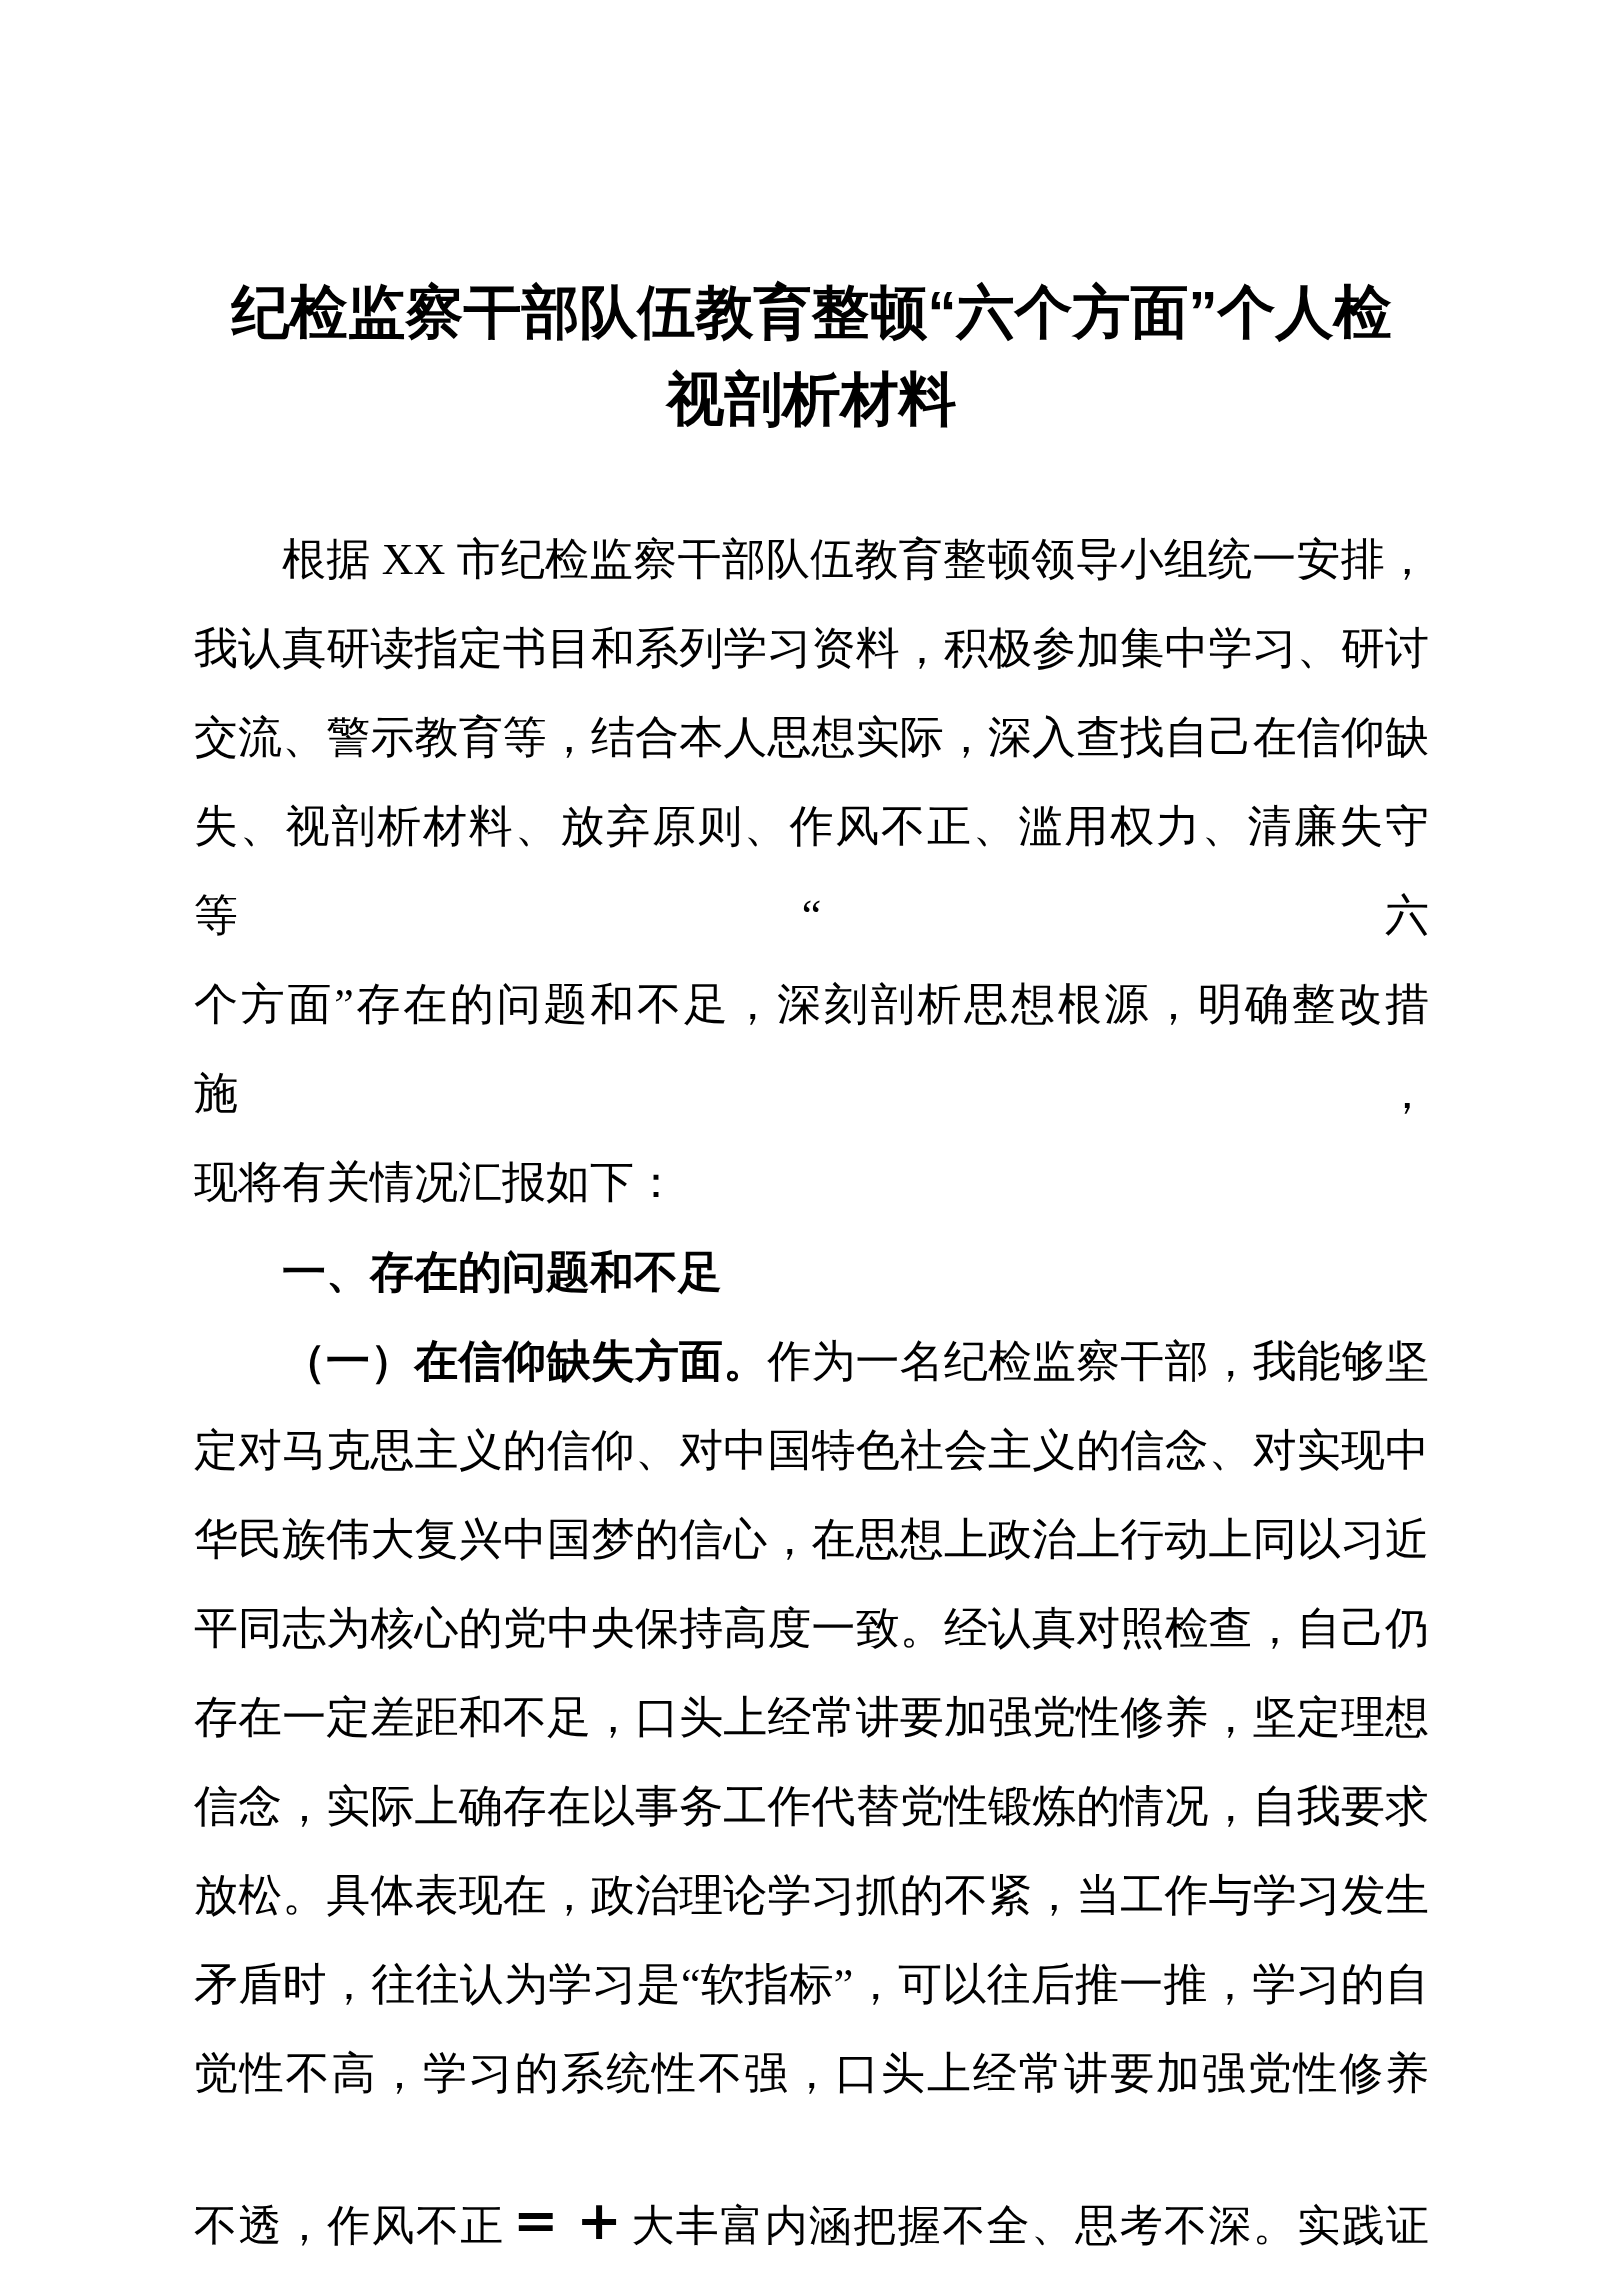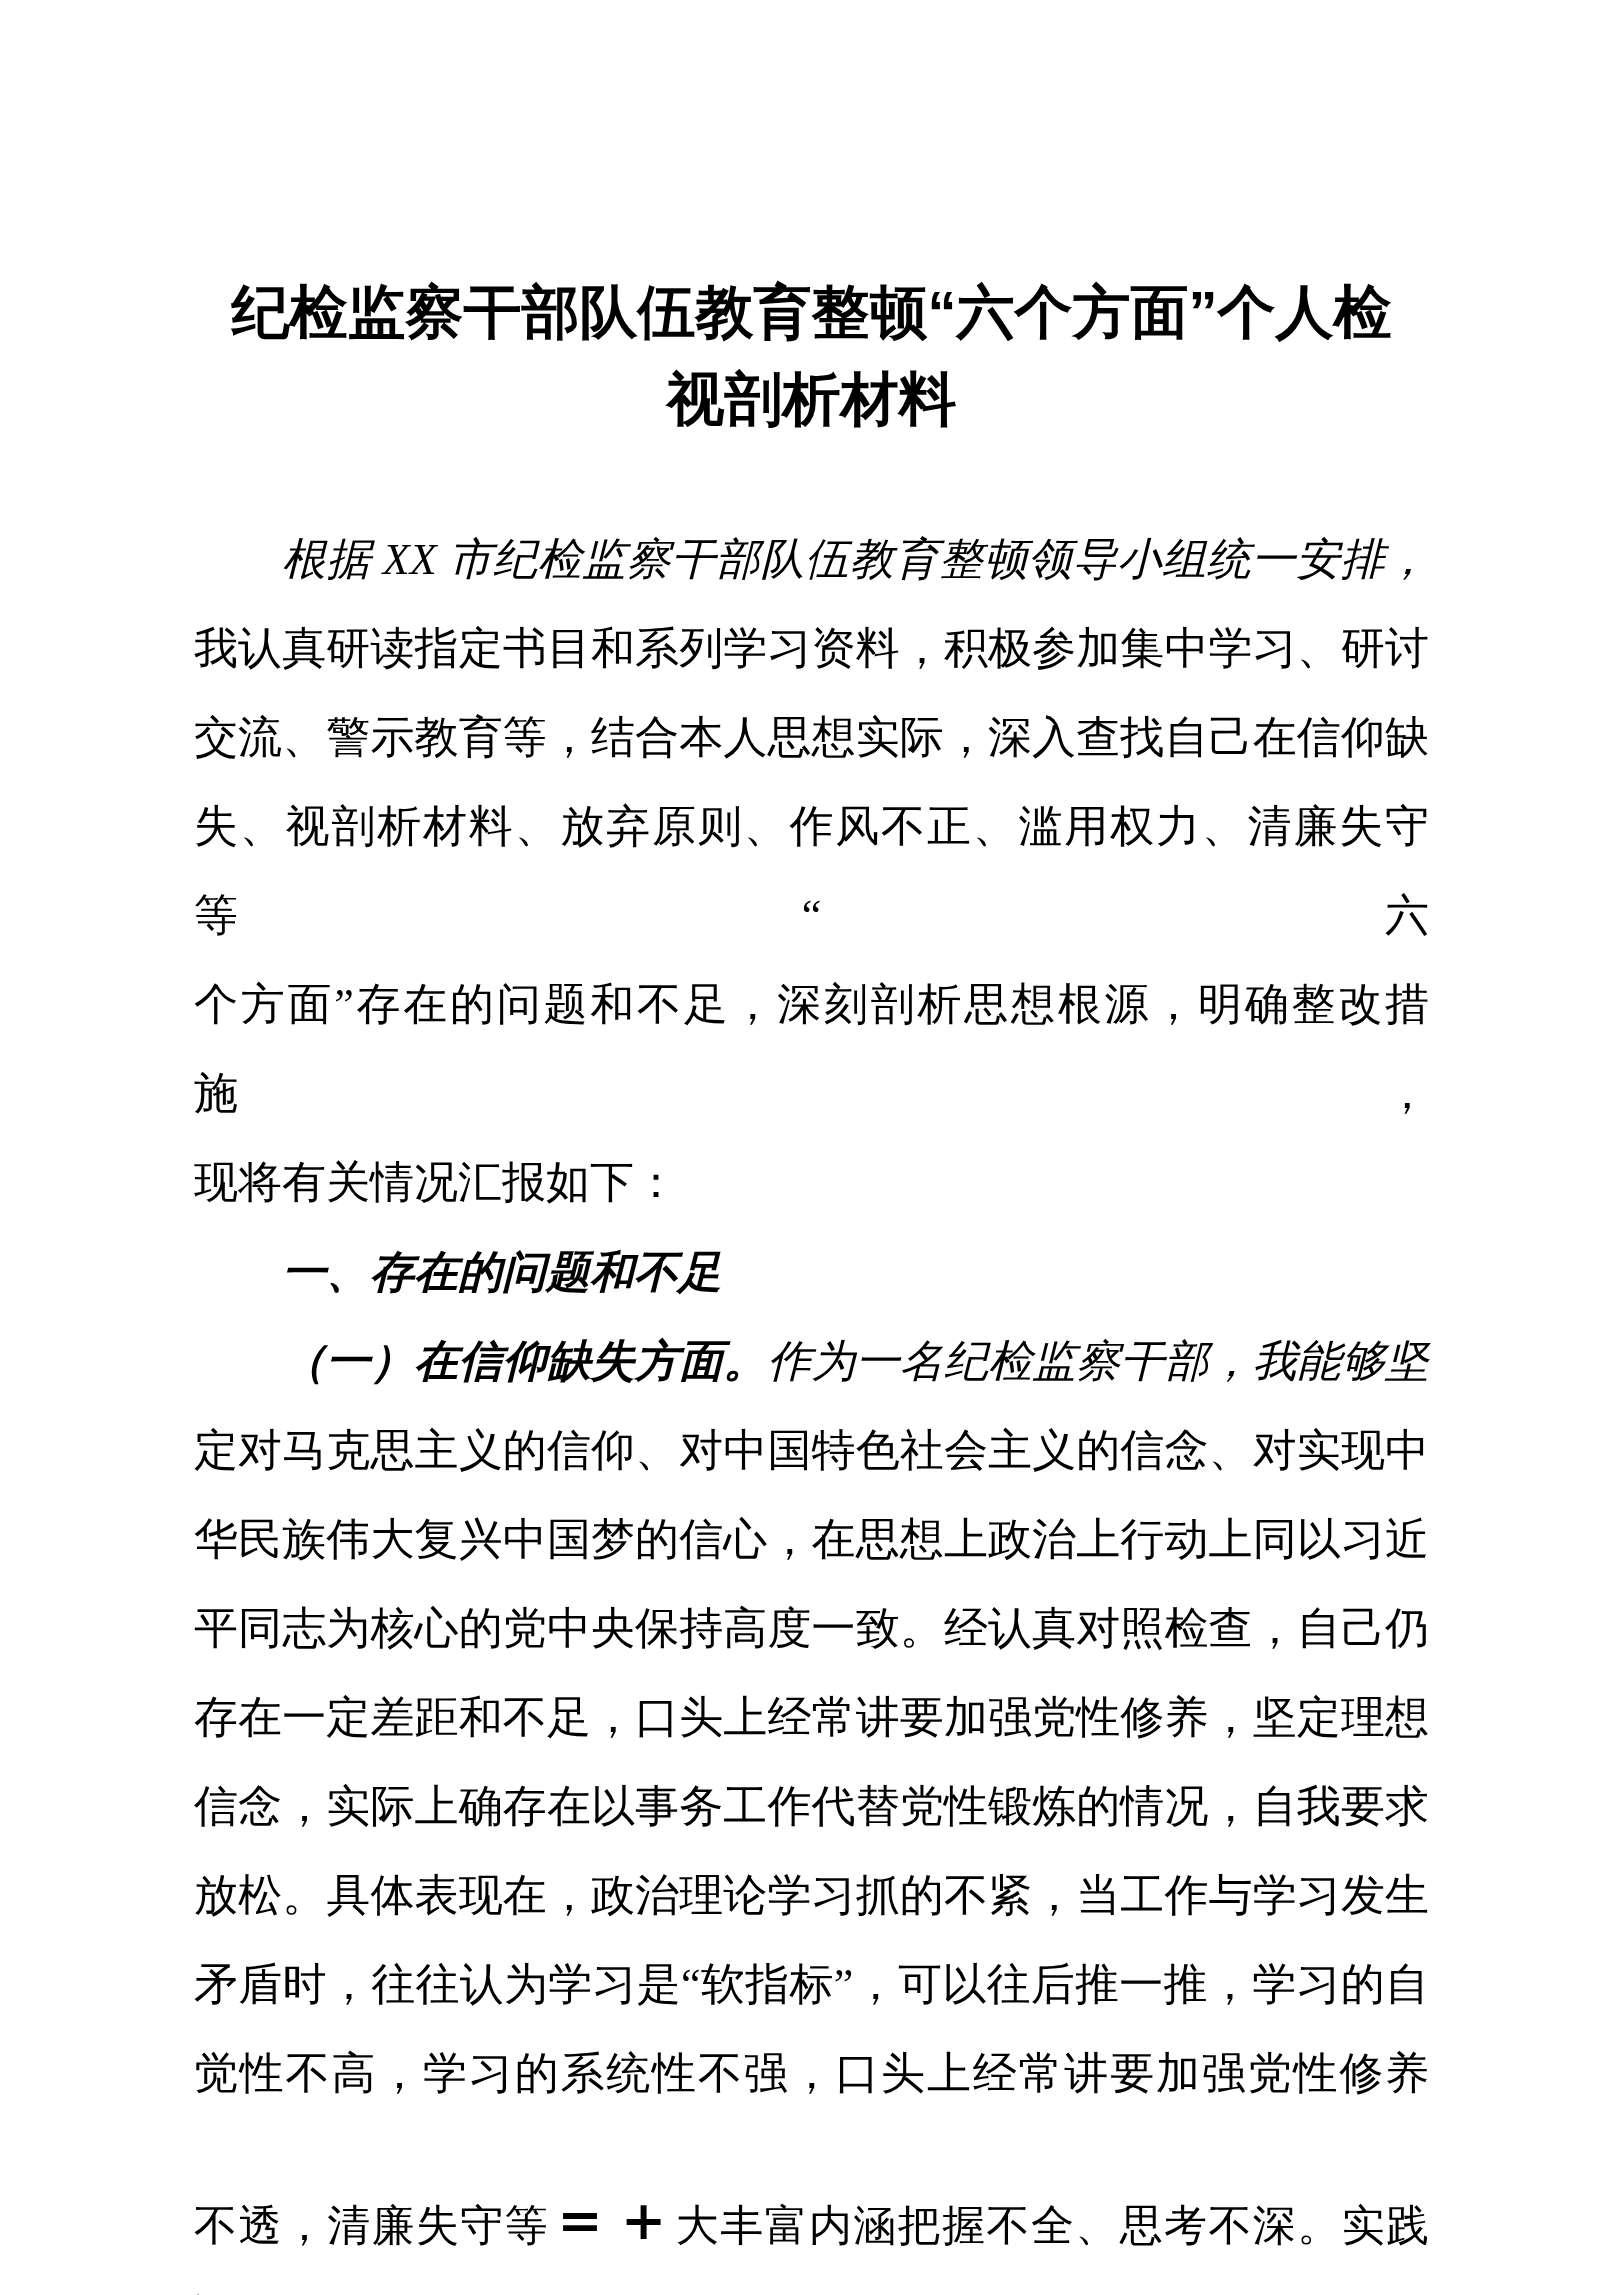--- a/index.html
+++ b/index.html
@@ -23,21 +23,21 @@
     white-space: nowrap;
   }
   .body-text { margin-top: 73px; }
   .line {
     font-size: 44px;
     line-height: 89px;
     text-align: justify;
     text-align-last: left;
   }
   .fill { text-align-last: justify; }
-  .indent { text-indent: 2em; font-style: italic; }
+  .indent { text-indent: 2em; }
   .bold {
     font-family: "Liberation Sans", sans-serif;
     font-weight: 700;
   }
   .gap { margin-top: 63px; font-size: 43px; }
   .big {
     font-family: "Liberation Sans", sans-serif;
     font-weight: 700;
     font-size: 62px;
     line-height: 1;
@@ -62,16 +62,16 @@
     <div class="line indent bold">一、存在的问题和不足</div>
     <div class="line indent fill"><span class="bold">（一）在信仰缺失方面。</span><span>作为一名纪检监察干部，我能够坚</span></div>
     <div class="line fill">定对马克思主义的信仰、对中国特色社会主义的信念、对实现中</div>
     <div class="line fill">华民族伟大复兴中国梦的信心，在思想上政治上行动上同以习近</div>
     <div class="line fill">平同志为核心的党中央保持高度一致。经认真对照检查，自己仍</div>
     <div class="line fill">存在一定差距和不足，口头上经常讲要加强党性修养，坚定理想</div>
     <div class="line fill">信念，实际上确存在以事务工作代替党性锻炼的情况，自我要求</div>
     <div class="line fill">放松。具体表现在，政治理论学习抓的不紧，当工作与学习发生</div>
     <div class="line fill">矛盾时，往往认为学习是“软指标”，可以往后推一推，学习的自</div>
     <div class="line fill">觉性不高，学习的系统性不强，口头上经常讲要加强党性修养</div>
-    <div class="line fill gap"><span>不透，清廉失守等</span><span class="big">＝＋</span><span>大丰富内涵把握不全、思考不深。实践证</span></div>
+    <div class="line fill gap"><span>不透，作风不正</span><span class="big">＝＋</span><span>大丰富内涵把握不全、思考不深。实践证</span></div>
   </div>
 </div>
 
 
 </body></html>

